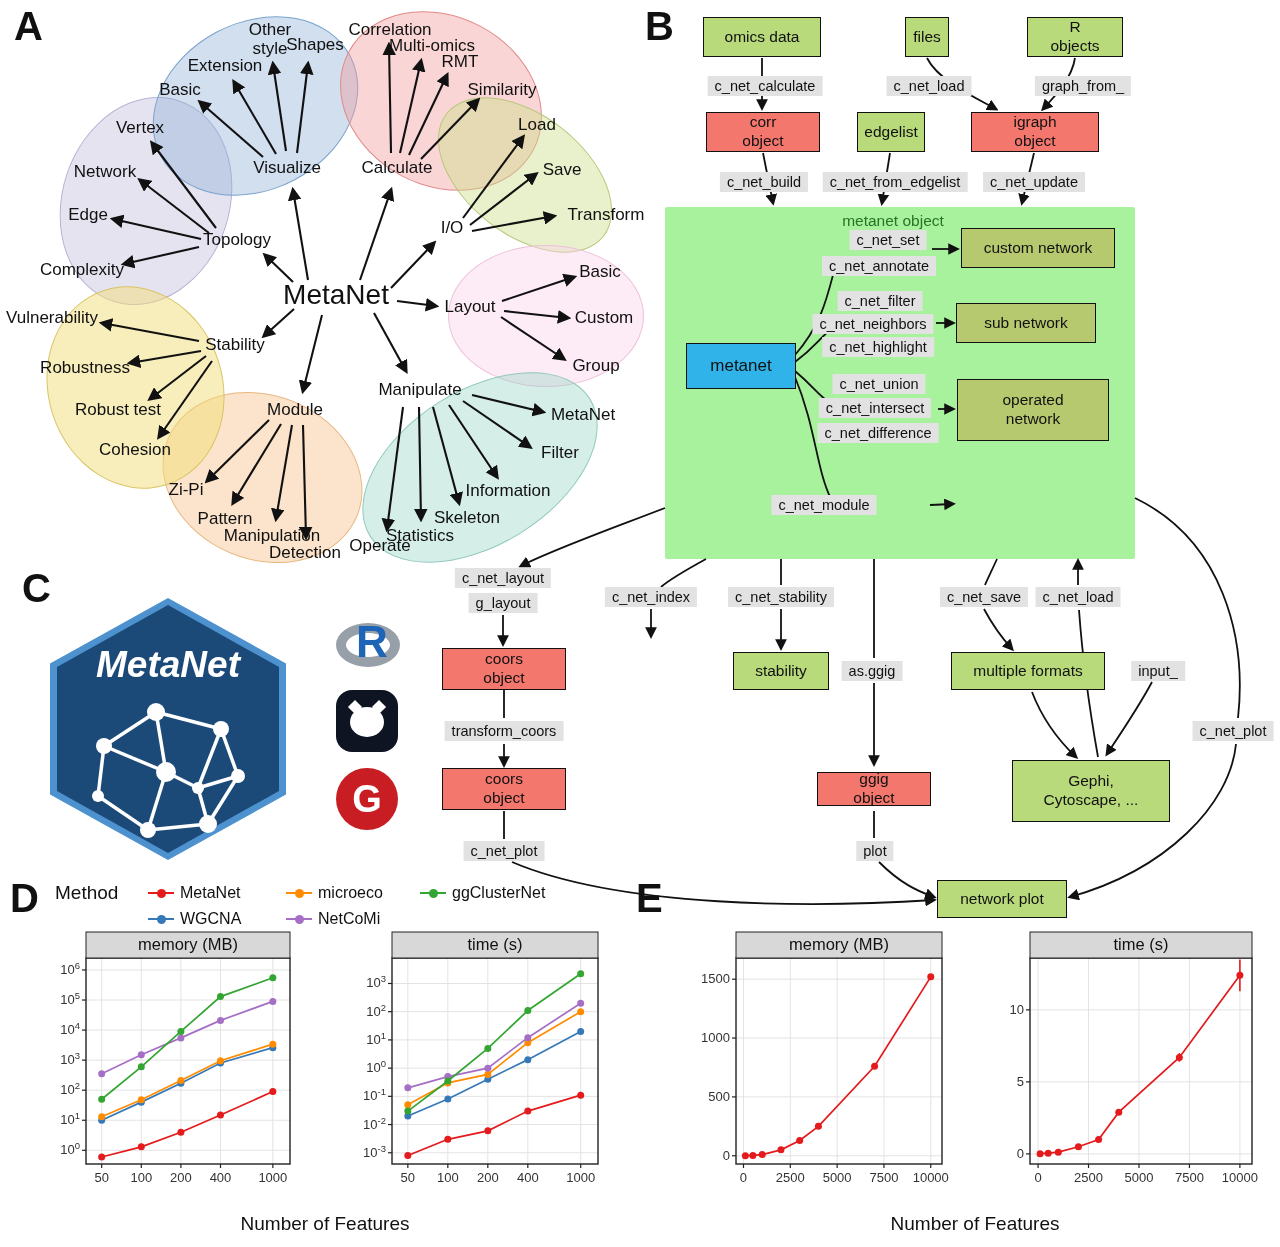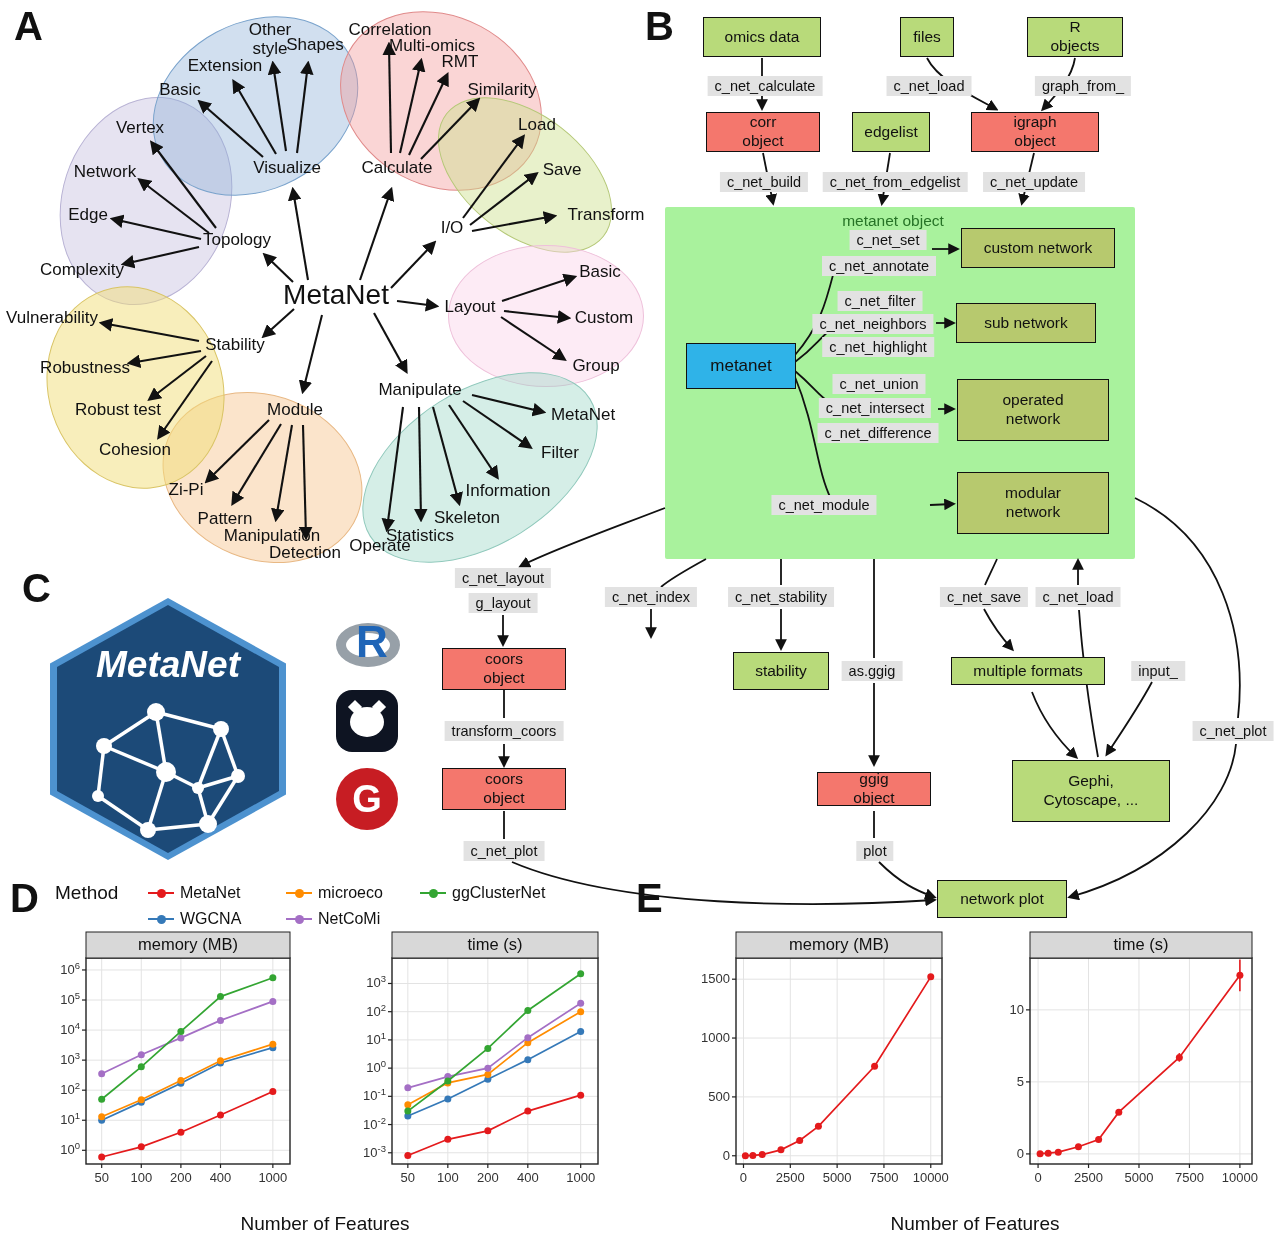--- a/index.html
+++ b/index.html
@@ -189,62 +189,61 @@
   <div class="mm" style="left:237px;top:240px">Topology</div>
   <div class="mm" style="left:140px;top:128px">Vertex</div>
   <div class="mm" style="left:105px;top:172px">Network</div>
   <div class="mm" style="left:88px;top:215px">Edge</div>
   <div class="mm" style="left:82px;top:270px">Complexity</div>
 
   <div class="panel-green" style="left:665px;top:207px;width:470px;height:352px"></div>
   <div class="ctr green-title" style="left:893px;top:221px">metanet object</div>
 
   <div class="ctr box green" style="left:762px;top:37px;width:118px;height:40px">omics data</div>
-  <div class="ctr box green" style="left:927px;top:37px;width:54px;height:40px">files</div>
+  <div class="ctr box green" style="left:927px;top:37px;width:44px;height:40px">files</div>
   <div class="ctr box green" style="left:1075px;top:37px;width:96px;height:40px">R objects</div>
   <div class="chip" style="left:765px;top:86px">c_net_calculate</div>
   <div class="chip" style="left:929px;top:86px">c_net_load</div>
   <div class="chip" style="left:1083px;top:86px">graph_from_</div>
   <div class="ctr box red" style="left:763px;top:132px;width:114px;height:40px">corr object</div>
-  <div class="ctr box green" style="left:891px;top:132px;width:78px;height:40px">edgelist</div>
+  <div class="ctr box green" style="left:891px;top:132px;width:68px;height:40px">edgelist</div>
   <div class="ctr box red" style="left:1035px;top:132px;width:128px;height:40px">igraph object</div>
   <div class="chip" style="left:764px;top:182px">c_net_build</div>
   <div class="chip" style="left:895px;top:182px">c_net_from_edgelist</div>
   <div class="chip" style="left:1034px;top:182px">c_net_update</div>
 
   <div class="chip" style="left:888px;top:240px">c_net_set</div>
   <div class="chip" style="left:879px;top:266px">c_net_annotate</div>
   <div class="ctr box olive" style="left:1038px;top:248px;width:154px;height:40px">custom network</div>
   <div class="chip" style="left:880px;top:301px">c_net_filter</div>
   <div class="chip" style="left:873px;top:324px">c_net_neighbors</div>
   <div class="chip" style="left:878px;top:347px">c_net_highlight</div>
   <div class="ctr box olive" style="left:1026px;top:323px;width:140px;height:40px">sub network</div>
   <div class="ctr box blue" style="left:741px;top:366px;width:110px;height:46px">metanet</div>
   <div class="chip" style="left:879px;top:384px">c_net_union</div>
   <div class="chip" style="left:875px;top:408px">c_net_intersect</div>
   <div class="chip" style="left:878px;top:433px">c_net_difference</div>
   <div class="ctr box olive" style="left:1033px;top:410px;width:152px;height:62px;padding:0 20px">operated network</div>
   <div class="chip" style="left:824px;top:505px">c_net_module</div>
-  <div class="ctr box olive" style="left:1033px;top:503px;width:152px;height:62px;padding:0 30px">modular network</div>
 
   <div class="chip" style="left:503px;top:578px">c_net_layout</div>
   <div class="chip" style="left:503px;top:603px">g_layout</div>
   <div class="ctr box red" style="left:504px;top:669px;width:124px;height:42px">coors object</div>
   <div class="chip" style="left:504px;top:731px">transform_coors</div>
   <div class="ctr box red" style="left:504px;top:789px;width:124px;height:42px">coors object</div>
   <div class="chip" style="left:504px;top:851px">c_net_plot</div>
   <div class="chip" style="left:651px;top:597px">c_net_index</div>
   <div class="chip" style="left:781px;top:597px">c_net_stability</div>
   <div class="ctr box green" style="left:781px;top:671px;width:96px;height:38px">stability</div>
   <div class="chip" style="left:872px;top:671px">as.ggig</div>
   <div class="ctr box red" style="left:874px;top:789px;width:114px;height:34px">ggig object</div>
   <div class="chip" style="left:875px;top:851px">plot</div>
   <div class="chip" style="left:984px;top:597px">c_net_save</div>
   <div class="chip" style="left:1078px;top:597px">c_net_load</div>
-  <div class="ctr box green" style="left:1028px;top:671px;width:154px;height:28px">multiple formats</div>
+  <div class="ctr box green" style="left:1028px;top:671px;width:154px;height:38px">multiple formats</div>
   <div class="chip" style="left:1158px;top:671px">input_</div>
   <div class="ctr box green" style="left:1091px;top:791px;width:158px;height:62px;padding:12px 22px">Gephi, Cytoscape, ...</div>
   <div class="chip" style="left:1233px;top:731px">c_net_plot</div>
   <div class="ctr box green" style="left:1002px;top:899px;width:130px;height:38px">network plot</div>
 
   <div class="abs" style="left:50px;top:598px;width:236px;height:262px;z-index:4">
     <div class="hex-outer"></div>
     <div class="hex-inner"></div>
     <div class="logo-title">MetaNet</div>
     <svg width="164" height="148" style="position:absolute;left:36px;top:98px">

